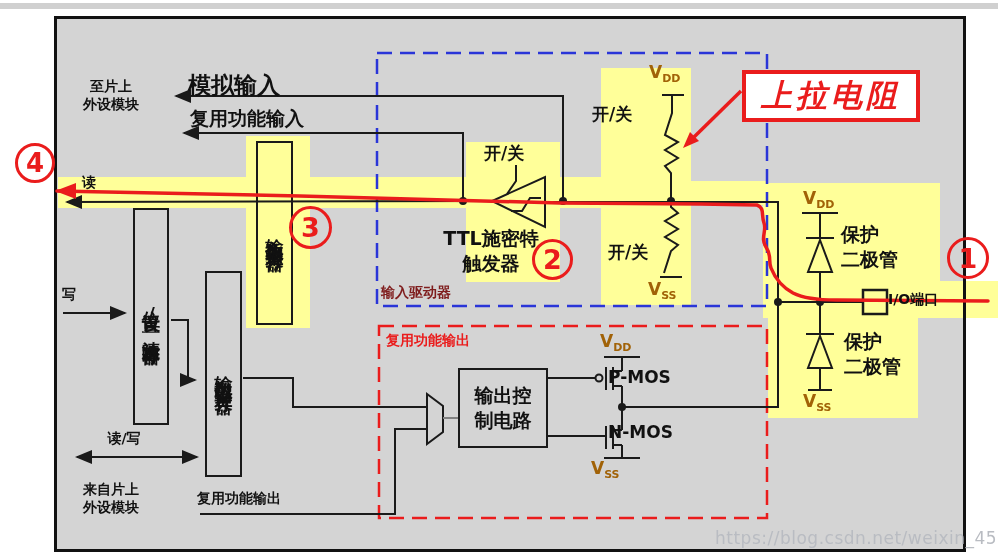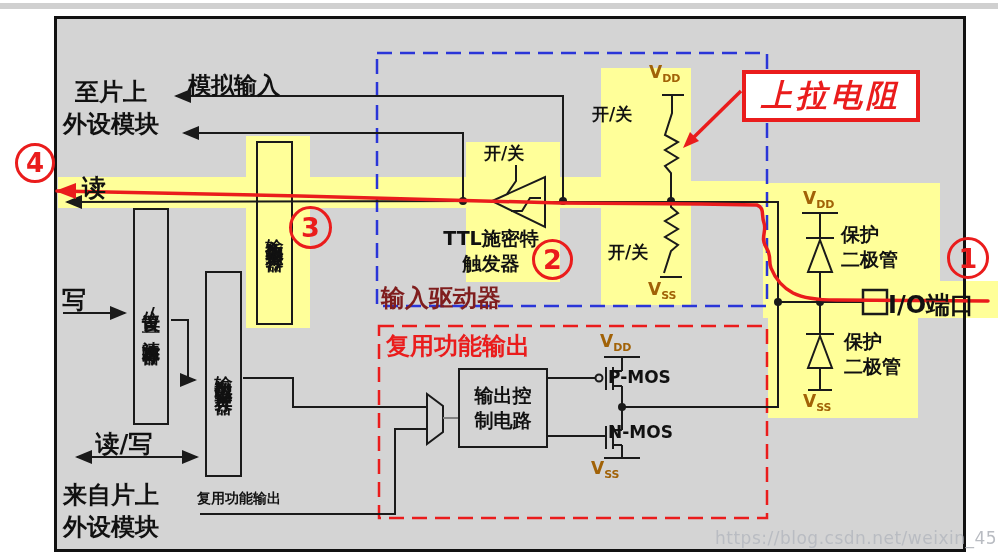--- a/index.html
+++ b/index.html
@@ -5,21 +5,21 @@
   html,body{margin:0;padding:0;background:#fff;}
   #stage{position:relative;width:998px;height:559px;overflow:hidden;background:#fff;
          font-family:"DejaVu Sans","Liberation Sans",sans-serif;}
   .abs{position:absolute;}
   #top-strip{left:0;top:3px;width:998px;height:6px;background:#d0d0d0;}
   #diagram-bg{left:57px;top:19px;width:906px;height:530px;background:#d4d4d4;}
   .hl{background:#ffff99;}
   .box{border:2px solid #1a1a1a;box-sizing:border-box;display:flex;align-items:center;justify-content:center;}
   .vtext{writing-mode:vertical-rl;text-orientation:upright;letter-spacing:4px;
          font-weight:700;font-size:18px;color:#111;line-height:1;}
-  .lb{position:absolute;font-weight:700;font-size:24px;color:#111;white-space:pre-line;line-height:1.32;}
+  .lb{position:absolute;font-weight:700;font-size:14px;color:#111;white-space:pre-line;line-height:1.32;}
   .lb.small{font-size:17px;}
   .lb.center{text-align:center;}
   .vl{position:absolute;font-weight:700;font-size:17px;color:#a16207;}
   .vl sub{font-size:11px;font-weight:700;}
   svg{position:absolute;left:0;top:0;}
   #pullup-box{left:742px;top:70px;width:178px;height:52px;background:#ffffff;
               border:4px solid #ea1c1c;box-sizing:border-box;display:flex;align-items:center;justify-content:center;
               font-size:31px;font-weight:700;color:#ea1c1c;letter-spacing:4px;font-style:italic;}
   .callout{position:absolute;border:3px solid #ea1c1c;border-radius:50%;color:#ea1c1c;
            font-weight:700;display:flex;align-items:center;justify-content:center;background:transparent;box-sizing:border-box;}
@@ -124,20 +124,21 @@
     <path d="M57,191 L300,196 L560,203 L700,204 L757,205 C765,208 761,215 764,223 C767,231 760,238 766,247 C772,256 768,260 771,268 C775,278 782,287 793,293 C803,298 818,300 836,300 L988,301" fill="none" stroke="#ea1c1c" stroke-width="3.5" stroke-linecap="round"></path>
     <polygon points="55,191 76,183 76,199" fill="#ea1c1c"></polygon>
 
     <path d="M741,91 L692,139" stroke="#ea1c1c" stroke-width="3.5"></path>
     <polygon points="683,148 690,132 699,141" fill="#ea1c1c"></polygon>
   </svg>
 
   <div class="lb center" style="left:58px;top:77px;width:106px">至片上
 外设模块</div>
   <div class="lb" style="left:188px;top:70px;font-size:23px">模拟输入</div>
+  <div class="lb" style="left:190px;top:106px;font-size:19px">复用功能输入</div>
   <div class="lb" style="left:82px;top:173px">读</div>
   <div class="lb" style="left:62px;top:285px">写</div>
   <div class="lb center" style="left:95px;top:429px;width:58px">读/写</div>
   <div class="lb center" style="left:58px;top:480px;width:106px">来自片上
 外设模块</div>
   <div class="lb" style="left:197px;top:489px;font-size:14px">复用功能输出</div>
 
   <div class="lb small" style="left:484px;top:142px">开/关</div>
   <div class="lb small" style="left:592px;top:103px">开/关</div>
   <div class="lb small" style="left:608px;top:241px">开/关</div>

